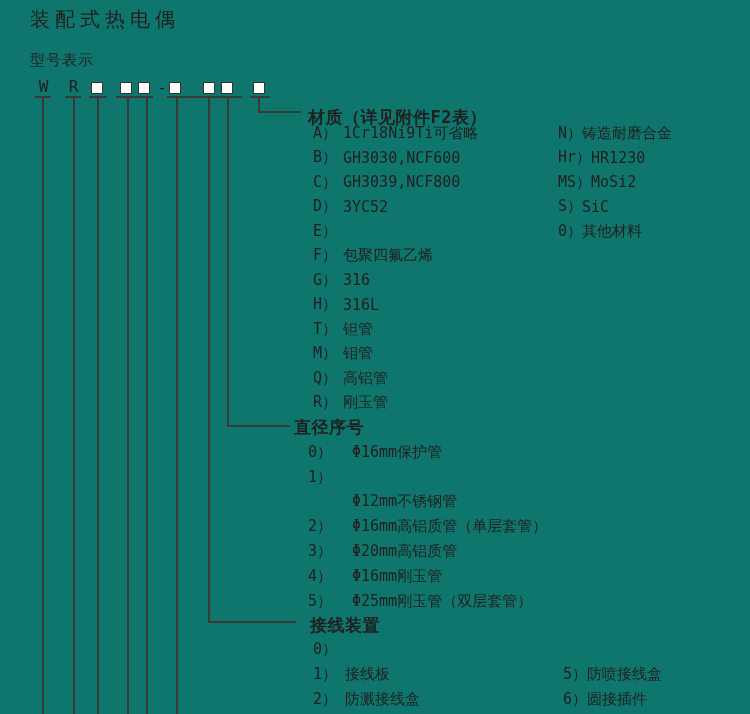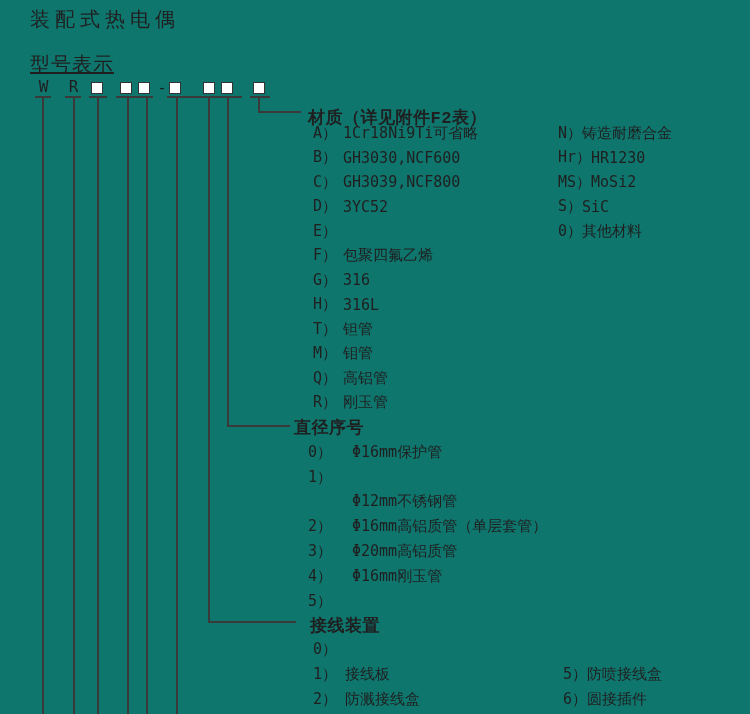--- a/index.html
+++ b/index.html
@@ -1,20 +1,20 @@
 <!DOCTYPE html>
 <html><head>
 <meta charset="utf-8">
 <style>
   html,body{margin:0;padding:0;background:#ffffff;}
   .canvas{position:relative;width:750px;height:714px;background:#0f766e;overflow:hidden;
           font-family:"DejaVu Sans Mono","DejaVu Sans",sans-serif;color:#1f1f1f;}
   .abs{position:absolute;}
   .page-title{left:30px;top:6px;font-size:20px;letter-spacing:5px;white-space:nowrap;}
-  .subtitle{left:30px;top:51px;font-size:20px;letter-spacing:1px;white-space:nowrap;text-decoration:underline;}
+  .subtitle{left:30px;top:51px;font-size:15px;letter-spacing:1px;white-space:nowrap;}
   .code-letter{top:79px;width:17px;font-size:16px;text-align:center;line-height:16px;white-space:nowrap;}
   .dash{top:80px;width:14px;font-size:16px;text-align:center;line-height:16px;}
   .box{position:absolute;top:82px;width:10px;height:10px;border:1.5px solid #333333;background:#ffffff;}
   .hline{position:absolute;height:2px;background:#3a3a3a;}
   .vline{position:absolute;width:2px;background:#3a3a3a;}
   .sec-title{font-size:17px;font-weight:bold;white-space:nowrap;letter-spacing:0.5px;}
   .list{position:absolute;}
   .row{display:flex;align-items:center;white-space:nowrap;font-size:15px;}
   .mat .row{height:24.5px;}
   .dia .row{height:24.8px;}
@@ -57,21 +57,21 @@
   <div class="vline" style="left:146px;top:98px;height:616px;"></div>
   <div class="vline" style="left:176px;top:98px;height:616px;"></div>
 
   <div class="vline" style="left:208px;top:98px;height:525px;"></div>
   <div class="hline" style="left:208px;top:621px;width:88px;"></div>
   <div class="vline" style="left:227px;top:98px;height:329px;"></div>
   <div class="hline" style="left:227px;top:425px;width:63px;"></div>
   <div class="vline" style="left:258px;top:98px;height:15px;"></div>
   <div class="hline" style="left:258px;top:111px;width:43px;"></div>
 
-  <div class="abs sec-title" style="left:308px;top:106px;font-family:Liberation Mono, monospace;">材质（详见附件F2表）</div>
+  <div class="abs sec-title" style="left:308px;top:106px;">材质（详见附件F2表）</div>
   <div class="list mat" style="left:313px;top:121px;">
     <div class="row">
         <span class="code">A）</span>
         <span>1Cr18Ni9Ti可省略</span>
       </div>
     <div class="row">
         <span class="code">B）</span>
         <span>GH3030,NCF600</span>
       </div>
     <div class="row">
@@ -157,20 +157,21 @@
     <div class="row">
         <span class="code">3）</span>
         <span>Φ20mm高铝质管</span>
       </div>
     <div class="row">
         <span class="code">4）</span>
         <span>Φ16mm刚玉管</span>
       </div>
     <div class="row">
         <span class="code">5）</span>
+        <span>Φ25mm刚玉管（双层套管）</span>
       </div>
   </div>
 
   <div class="abs sec-title" style="left:310px;top:614px;">接线装置</div>
   <div class="list jun" style="left:313px;top:637px;">
     <div class="row">
         <span class="code">0）</span>
       </div>
     <div class="row">
         <span class="code">1）</span>

